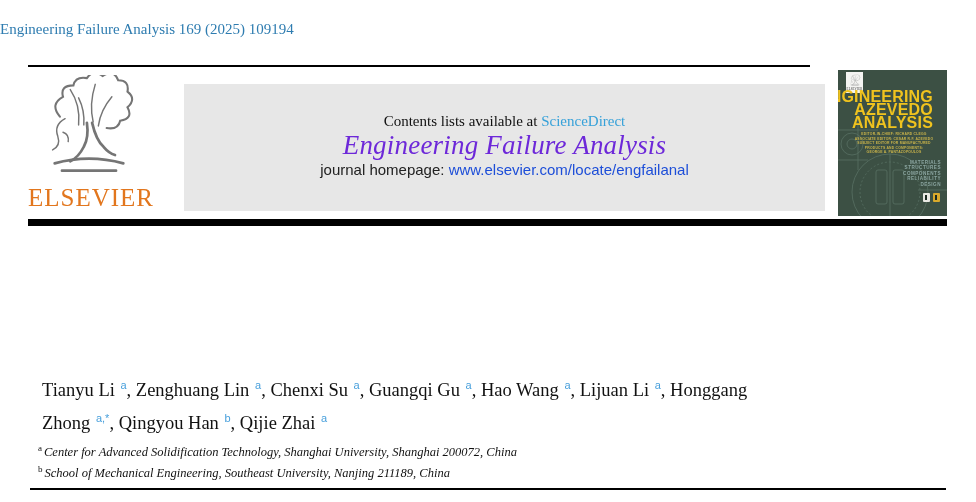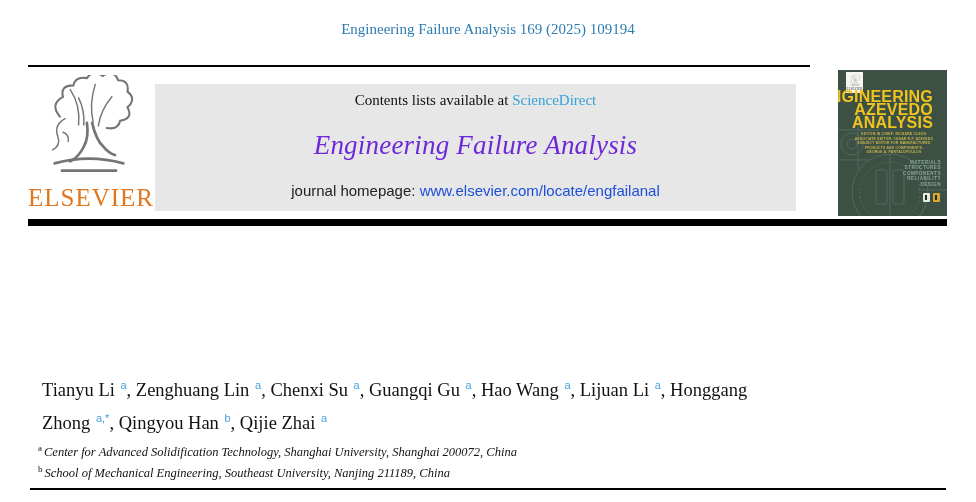--- a/index.html
+++ b/index.html
@@ -5,41 +5,41 @@
   * { margin:0; padding:0; box-sizing:border-box; }
   html,body { background:#ffffff; }
   .page {
     position:relative; width:976px; height:502px; background:#ffffff;
     font-family:"Liberation Serif", serif; color:#1a1a1a; overflow:hidden;
   }
 
   
   .citation {
     position:absolute; top:21px; left:0; width:100%;
-    text-align:center; font-size:15px; color:#2e7cb0;
+    text-align:left; font-size:15px; color:#2e7cb0;
     text-decoration:none; cursor:pointer;
   }
 
   .rule-top   { position:absolute; left:28px; top:65px;  width:782px; height:2px; background:#000; }
   .rule-thick { position:absolute; left:28px; top:219px; width:919px; height:7px; background:#000; }
   .rule-bottom{ position:absolute; left:30px; top:488px; width:916px; height:2px; background:#000; }
 
   
   .elsevier { position:absolute; left:28px; top:72px; width:122px; text-align:center; }
   .elsevier svg.tree { width:104px; height:110px; display:block; margin:0 auto; }
   .elsevier .wordmark {
     font-size:25px; color:#e2761d; letter-spacing:1px; margin-top:2px;
     font-family:"Liberation Serif", serif;
   }
 
   
   .banner {
-    position:absolute; left:155px; top:84px; width:641px; height:127px;
+    position:absolute; left:184px; top:84px; width:641px; height:127px;
     background:#e7e7e7; display:flex; flex-direction:column; align-items:center;
-    justify-content:space-between; padding:8px 10px 12px 10px;
+    justify-content:center; padding:8px 10px 12px 10px;
   }
   .banner .contents-line { font-size:15px; color:#111; }
   .banner .contents-line .sd-link { color:#36a1d9; cursor:pointer; }
   .banner .journal-title { font-size:27px; color:#6d28d9; letter-spacing:0.2px;font-style:italic; }
   .banner .homepage-line { font-family:"Liberation Sans", sans-serif; font-size:15px; color:#222; }
   .banner .homepage-line .hp-link { color:#1d4ed8; cursor:pointer; }
 
   
   .cover {
     position:absolute; left:838px; top:70px; width:109px; height:146px;

